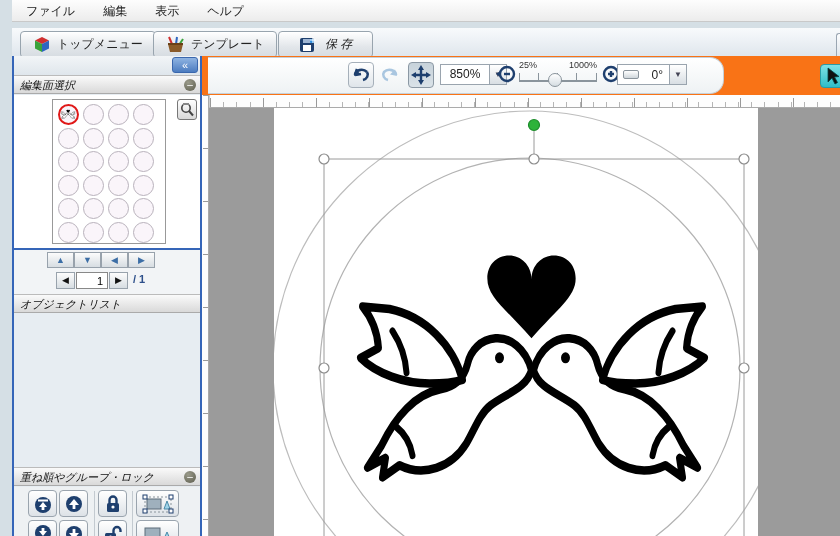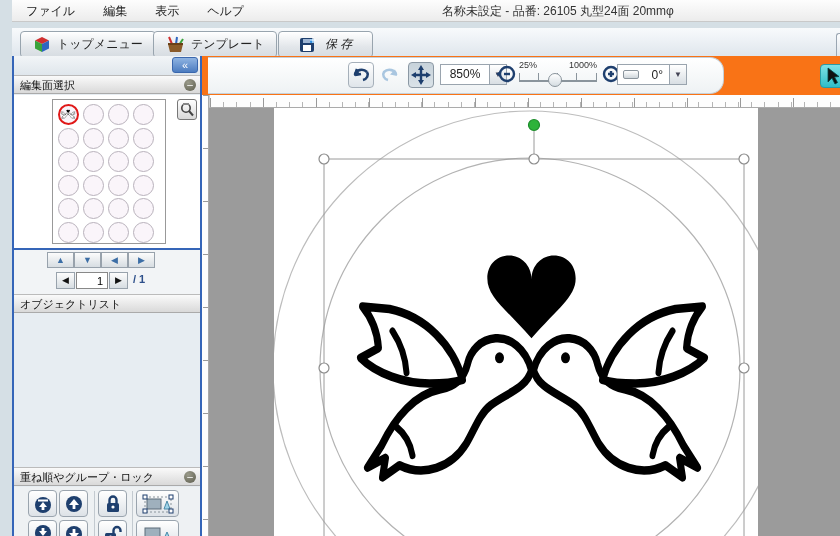--- a/index.html
+++ b/index.html
@@ -35,21 +35,21 @@
   .tick { position:absolute; top:13px; width:1px; height:7px; background:#8a949c; }
   #slider-thumb { position:absolute; left:29px; top:13px; width:14px; height:14px; border-radius:50%; background:linear-gradient(#fff,#d5dde2); border:1px solid #8a949c; cursor:pointer; }
   #rot-field { position:absolute; left:415px; top:8px; width:53px; height:21px; border:1px solid #9aa4ae; background:#fff; display:flex; align-items:center; cursor:pointer; }
   #rot-icon { width:16px; height:9px; margin:0 4px 0 5px; border:1px solid #8a949c; border-radius:2px; background:linear-gradient(#fff,#cfd6db); }
   #select-tool { position:absolute; left:618px; top:8px; width:25px; height:24px; border:1px solid #2a9aa4; border-radius:4px; background:linear-gradient(#7fe0e4,#2fbdc8); display:flex; align-items:center; justify-content:center; cursor:pointer; }
 
   
   #left-panel { left:0; top:56px; width:190px; height:480px; background:#e7edf2; border:2px solid #3565b8; border-top:none; }
   #collapse-row { position:absolute; left:0; top:0; width:186px; height:19px; background:linear-gradient(#f2f5f7,#dfe6ec); }
   #collapse-btn { position:absolute; right:2px; top:1px; width:26px; height:16px; background:linear-gradient(#8fb4e2,#4c7cc0); border:1px solid #38device?; border:1px solid #3a67ad; border-radius:3px; color:#fff; font-size:11px; line-height:14px; text-align:center; cursor:pointer; }
-  .sec-header { position:absolute; left:0; width:186px; height:19px; background:linear-gradient(#fafafa,#d9d9d9); border-top:1px solid #bbb; border-bottom:1px solid #aaa; font-size:11px; line-height:18px; padding-left:6px; color:#111; }
+  .sec-header { position:absolute; left:0; width:186px; height:19px; background:linear-gradient(#fafafa,#d9d9d9); border-top:1px solid #bbb; border-bottom:1px solid #aaa; font-size:11px; line-height:18px; padding-left:6px; color:#111;font-style:italic; }
   .toggle { position:absolute; right:4px; top:3px; width:12px; height:12px; border-radius:50%; background:radial-gradient(circle at 35% 30%,#9a9a8a,#5d5d4e); color:#fff; font-size:10px; line-height:11px; text-align:center; cursor:pointer; }
 
   #preview-area { position:absolute; left:0; top:39px; width:186px; height:153px; background:#fff; }
   #sheet { position:absolute; left:38px; top:4px; width:114px; height:145px; border:1px solid #999; background:#fff; display:grid; grid-template-columns:repeat(4,21px); grid-template-rows:repeat(6,21px); gap:2.5px 4px; padding:4px 5px; }
   .lbl-circle { width:21px; height:21px; border-radius:50%; border:1.5px solid #b9b2bc; background:#faf5fa; cursor:pointer; }
   .lbl-circle.selected { border:2px solid #e01818; overflow:hidden; }
   .lbl-circle svg { width:100%; height:100%; display:block; }
   #mag-btn { position:absolute; right:3px; top:4px; width:20px; height:21px; border:1px solid #777; border-radius:3px; background:linear-gradient(#fff,#d8d8d8); display:flex; align-items:center; justify-content:center; cursor:pointer; }
   #blue-div { position:absolute; left:0; top:192px; width:186px; height:2px; background:#3565b8; }
 
@@ -86,21 +86,20 @@
   #scroll-thumb { position:absolute; right:0; top:18px; width:4px; height:40px; background:#d2d6d9; border:1px solid #b5babe; }
 </style>
 </head>
 <body>
 
 <div id="menubar" class="abs">
   <div class="menu-item">ファイル</div>
   <div class="menu-item">編集</div>
   <div class="menu-item">表示</div>
   <div class="menu-item">ヘルプ</div>
-  <div id="win-title">名称未設定  - 品番: 26105 丸型24面 20mmφ</div>
 </div>
 
 <div id="toolbar" class="abs">
   <div class="tb-btn" style="left:8px;">
     <svg width="18" height="18" viewBox="0 0 18 18">
       <polygon points="9,1 16,4.5 9,8 2,4.5" fill="#d03030"></polygon>
       <polygon points="2,4.5 9,8 9,16 2,12.5" fill="#3aa33a"></polygon>
       <polygon points="16,4.5 9,8 9,16 16,12.5" fill="#2f66c0"></polygon>
     </svg>
     <span>トップメニュー</span>

